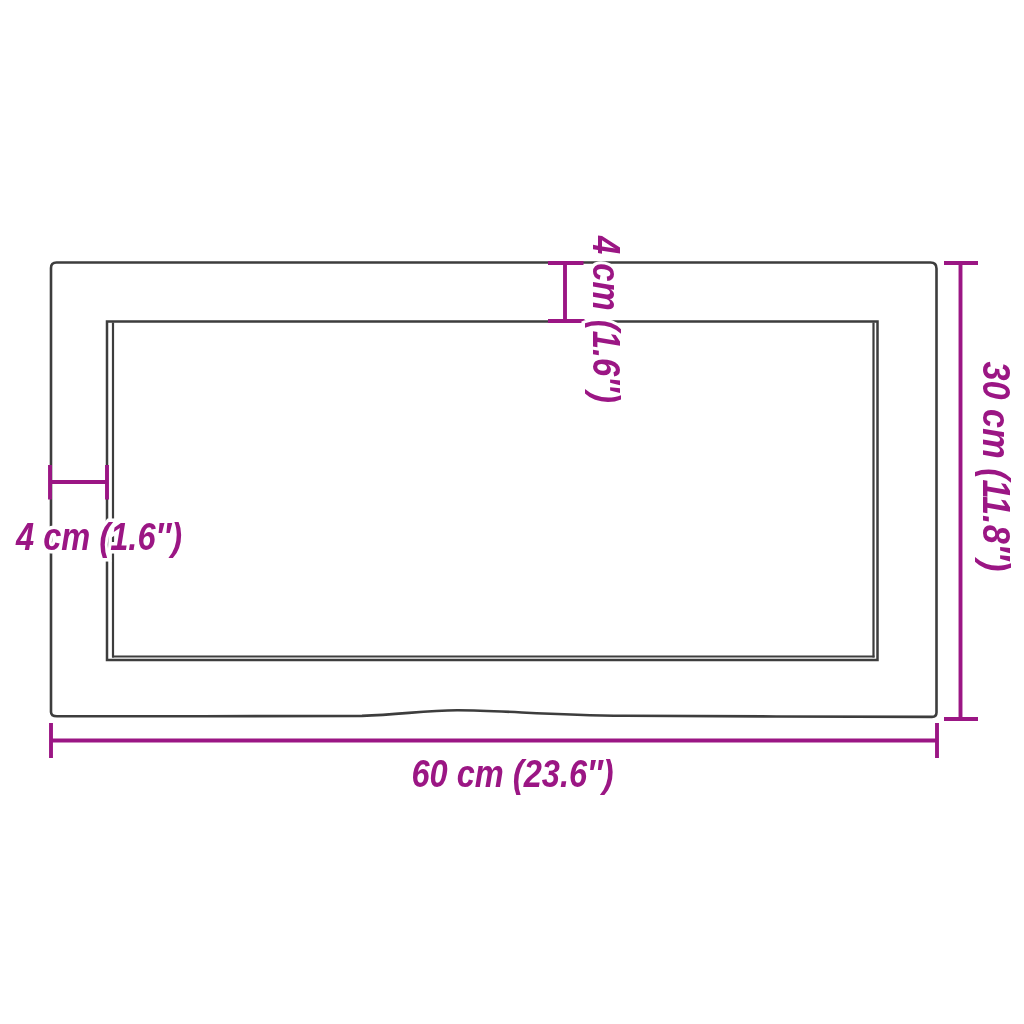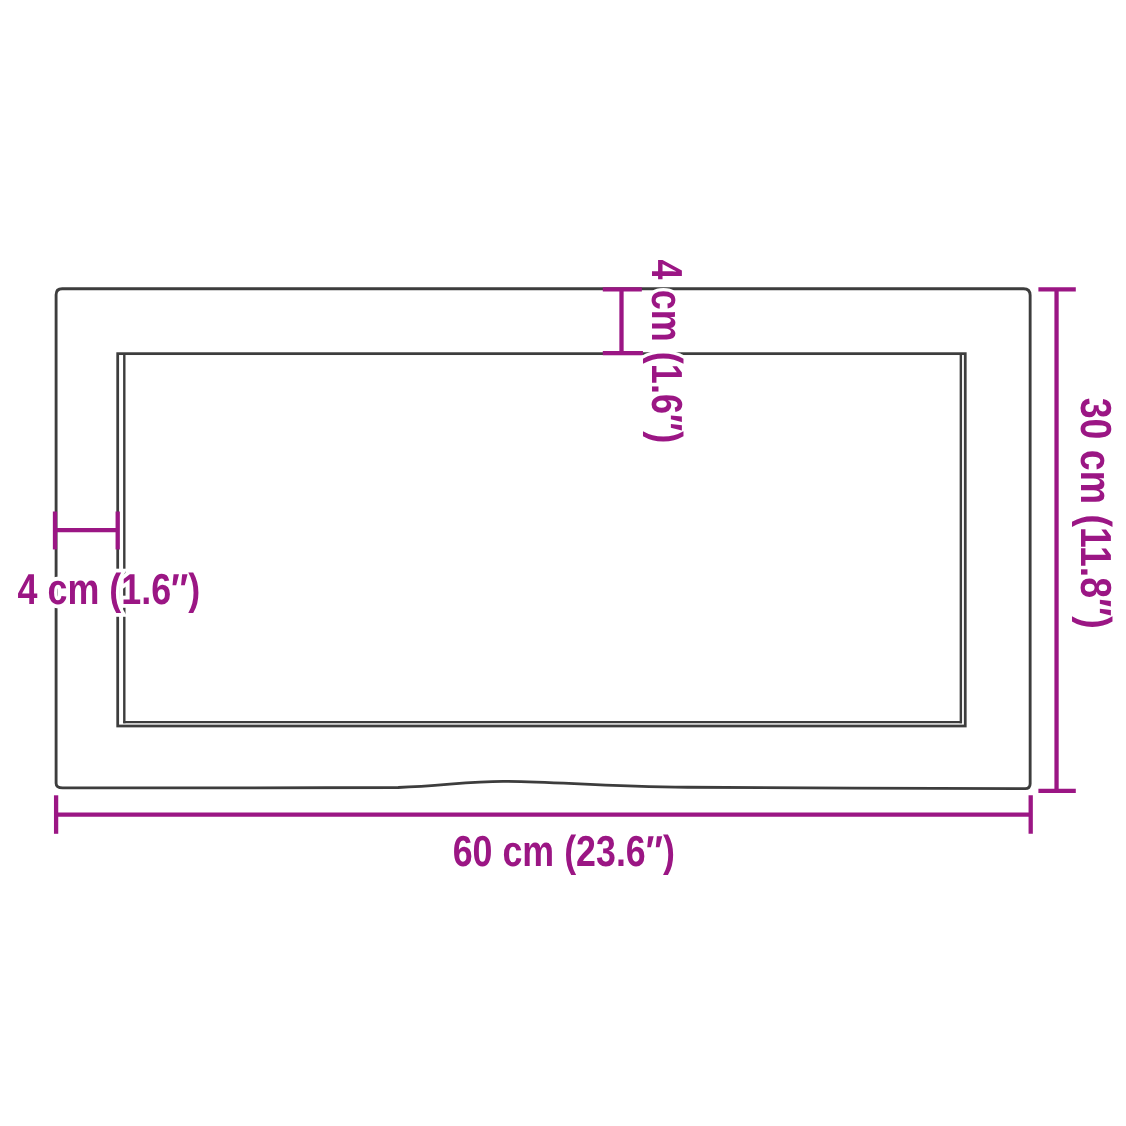--- a/index.html
+++ b/index.html
@@ -1,16 +1,16 @@
 <!DOCTYPE html>
 <html><head>
 <meta charset="utf-8">
 <style>
   html,body{margin:0;padding:0;background:#ffffff;}
-  .wrap{width:1024px;height:1024px;position:relative;background:#ffffff;overflow:hidden;}
+  .wrap{width:1024px;height:1024px;position:relative;background:#ffffff;overflow:hidden;font-style:italic;}
   text{font-family:"Liberation Sans",sans-serif;font-weight:bold;}
 </style>
 </head>
 <body>
 
 <div class="wrap">
 <svg width="1024" height="1024" viewBox="0 0 1024 1024" xmlns="http://www.w3.org/2000/svg">
 
   <rect x="0" y="0" width="1024" height="1024" fill="#ffffff"></rect>
 

